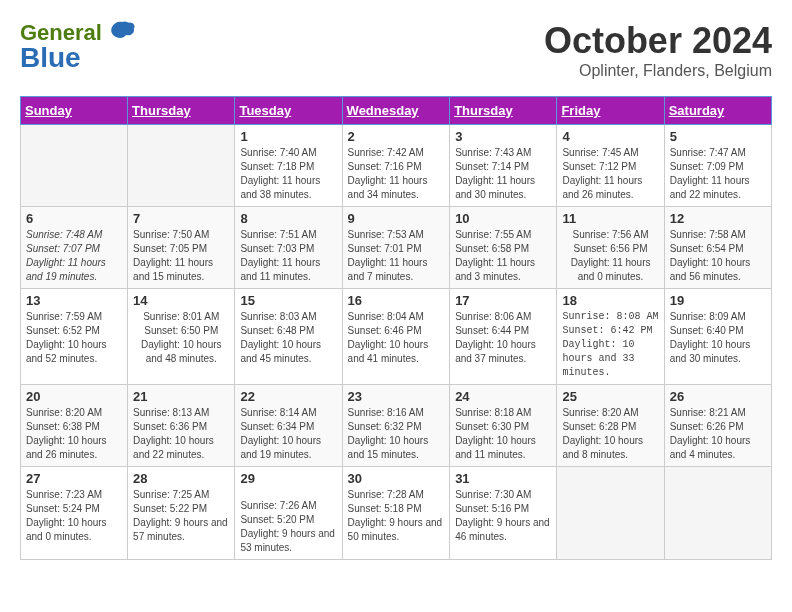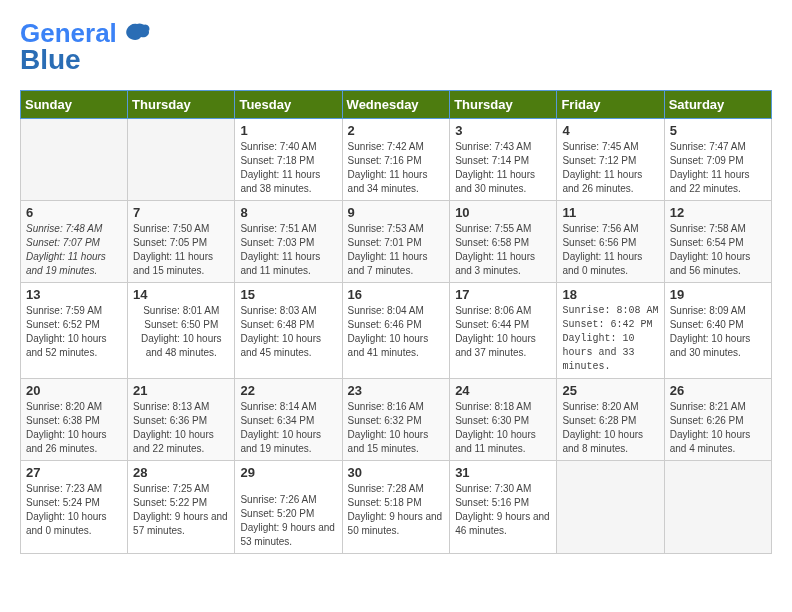--- a/index.html
+++ b/index.html
@@ -15,23 +15,23 @@
       justify-content: space-between;
       align-items: flex-start;
       margin-bottom: 16px;
     }
     .logo {
       display: flex;
       flex-direction: column;
       align-items: flex-start;
     }
     .logo-general {
-      font-size: 26px;
-      font-weight: bold;
-      color: #3b82f6;
+      font-size: 22px;
+      font-weight: bold;
+      color: #4d7c0f;
       line-height: 1;
     }
     .logo-blue {
       font-size: 28px;
       font-weight: bold;
       color: #2a6db5;
       line-height: 1;
     }
     .logo-icon {
       width: 28px;
@@ -50,27 +50,28 @@
     .location {
       font-size: 16px;
       color: #555;
     }
     .calendar {
       width: 100%;
       border-collapse: collapse;
       border: 1px solid #ccc;
     }
     .calendar th {
-      background-color: #4d7c0f;
+      background-color: #a21caf;
       color: #fff;
       font-size: 13px;
       font-weight: bold;
       padding: 6px 4px;
       text-align: left;
       border: 1px solid #5599d9;
+      text-decoration: underline;
     }
     .calendar td {
       border: 1px solid #ccc;
       vertical-align: top;
       padding: 4px 5px;
       font-size: 10.5px;
       color: #333;
       width: 108px;
       min-height: 80px;
       background: #fff;
@@ -111,20 +112,24 @@
         <span class="logo-general">General</span>
         <svg class="logo-icon" viewBox="0 0 28 20" xmlns="http://www.w3.org/2000/svg">
           <path d="M14 2 C18 0, 26 4, 26 10 C26 14, 22 16, 18 15 C16 18, 12 19, 8 17 C4 15, 2 11, 4 7 C6 3, 10 1, 14 2Z" fill="#2a6db5"></path>
           <path d="M20 3 C24 1, 28 5, 26 9 C24 6, 20 5, 20 3Z" fill="#2a6db5"></path>
         </svg>
         <br>
         <span class="logo-blue">Blue</span>
       </div>
     </div>
   </div>
+  <div class="title-section">
+    <div class="month-title">October 2024</div>
+    <div class="location">Oplinter, Flanders, Belgium</div>
+  </div>
 </div>
 
 <table class="calendar">
   <thead>
     <tr>
     <th>Sunday</th>
         <th>Thursday</th>
         <th>Tuesday</th>
         <th>Wednesday</th>
         <th>Thursday</th>
@@ -193,21 +198,21 @@
 Daylight: 11 hours and 7 minutes.</div>
         </td>
         <td>
           <span class="day-number">10</span>
           <div class="day-info" style="white-space: pre-line;">Sunrise: 7:55 AM
 Sunset: 6:58 PM
 Daylight: 11 hours and 3 minutes.</div>
         </td>
         <td>
           <span class="day-number">11</span>
-          <div class="day-info" style="white-space: pre-line;">Sunrise: 7:56 AM
+          <div class="day-info" style="white-space: pre-line; text-align: center;">Sunrise: 7:56 AM
 Sunset: 6:56 PM
 Daylight: 11 hours and 0 minutes.</div>
         </td>
         <td>
           <span class="day-number">12</span>
           <div class="day-info" style="white-space: pre-line;">Sunrise: 7:58 AM
 Sunset: 6:54 PM
 Daylight: 10 hours and 56 minutes.</div>
         </td>
       </tr>

